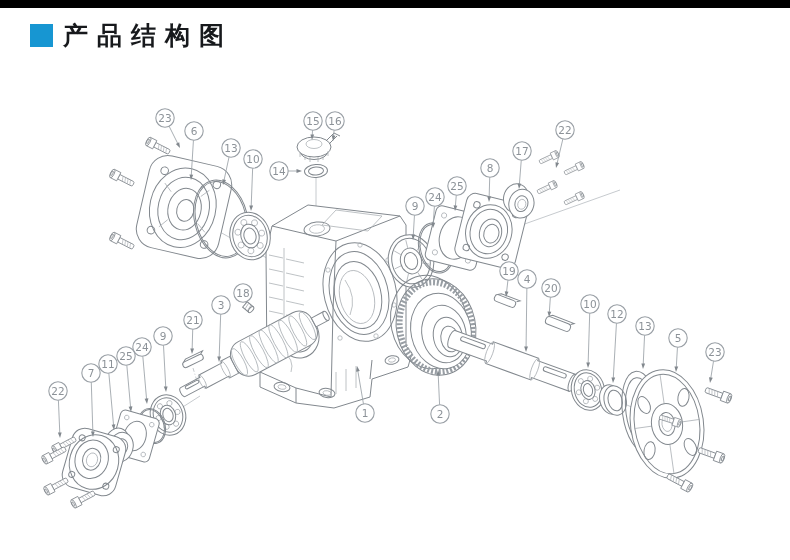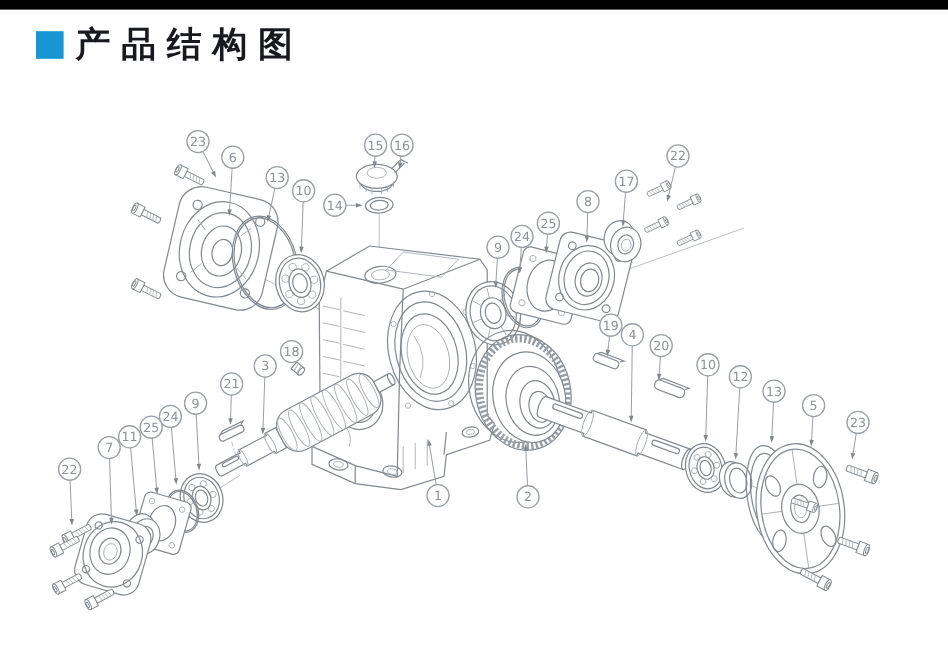--- a/index.html
+++ b/index.html
@@ -1,21 +1,21 @@
 <!DOCTYPE html>
 <html><head>
 <meta charset="utf-8">
 <style>
   html,body{margin:0;padding:0}
   body{width:790px;height:560px;background:#fff;position:relative;overflow:hidden;
        font-family:"Liberation Sans",sans-serif}
   .topbar{position:absolute;top:0;left:0;width:790px;height:8px;background:#000}
   .header{position:absolute;top:23px;left:30px;display:flex;align-items:center}
   .accent-square{width:23px;height:23px;background:#1796d2;margin-right:10px}
-  .page-title{font-size:29px;font-weight:bold;color:#17191c;letter-spacing:9px;
+  .page-title{font-size:25px;font-weight:bold;color:#17191c;letter-spacing:9px;
               font-family:"DejaVu Sans","Liberation Sans",sans-serif;line-height:1}
   svg.diagram{position:absolute;top:0;left:0}
   .ln{fill:none;stroke:#82888e;stroke-width:1}
   .fw{fill:#fff;stroke:#82888e;stroke-width:1}
   .lt{fill:none;stroke:#a8adb2;stroke-width:.75}
   .cl{fill:none;stroke:#b7bcc1;stroke-width:.8}
   .dash{stroke-dasharray:4 2 1 2}
   .teeth{fill:none;stroke:#989ea4;stroke-width:6;stroke-dasharray:2 1.8}
   .callout-circle{fill:#fff;stroke:#9aa0a6;stroke-width:1.1}
   .leader{stroke:#9aa0a6;stroke-width:.85;fill:none}

